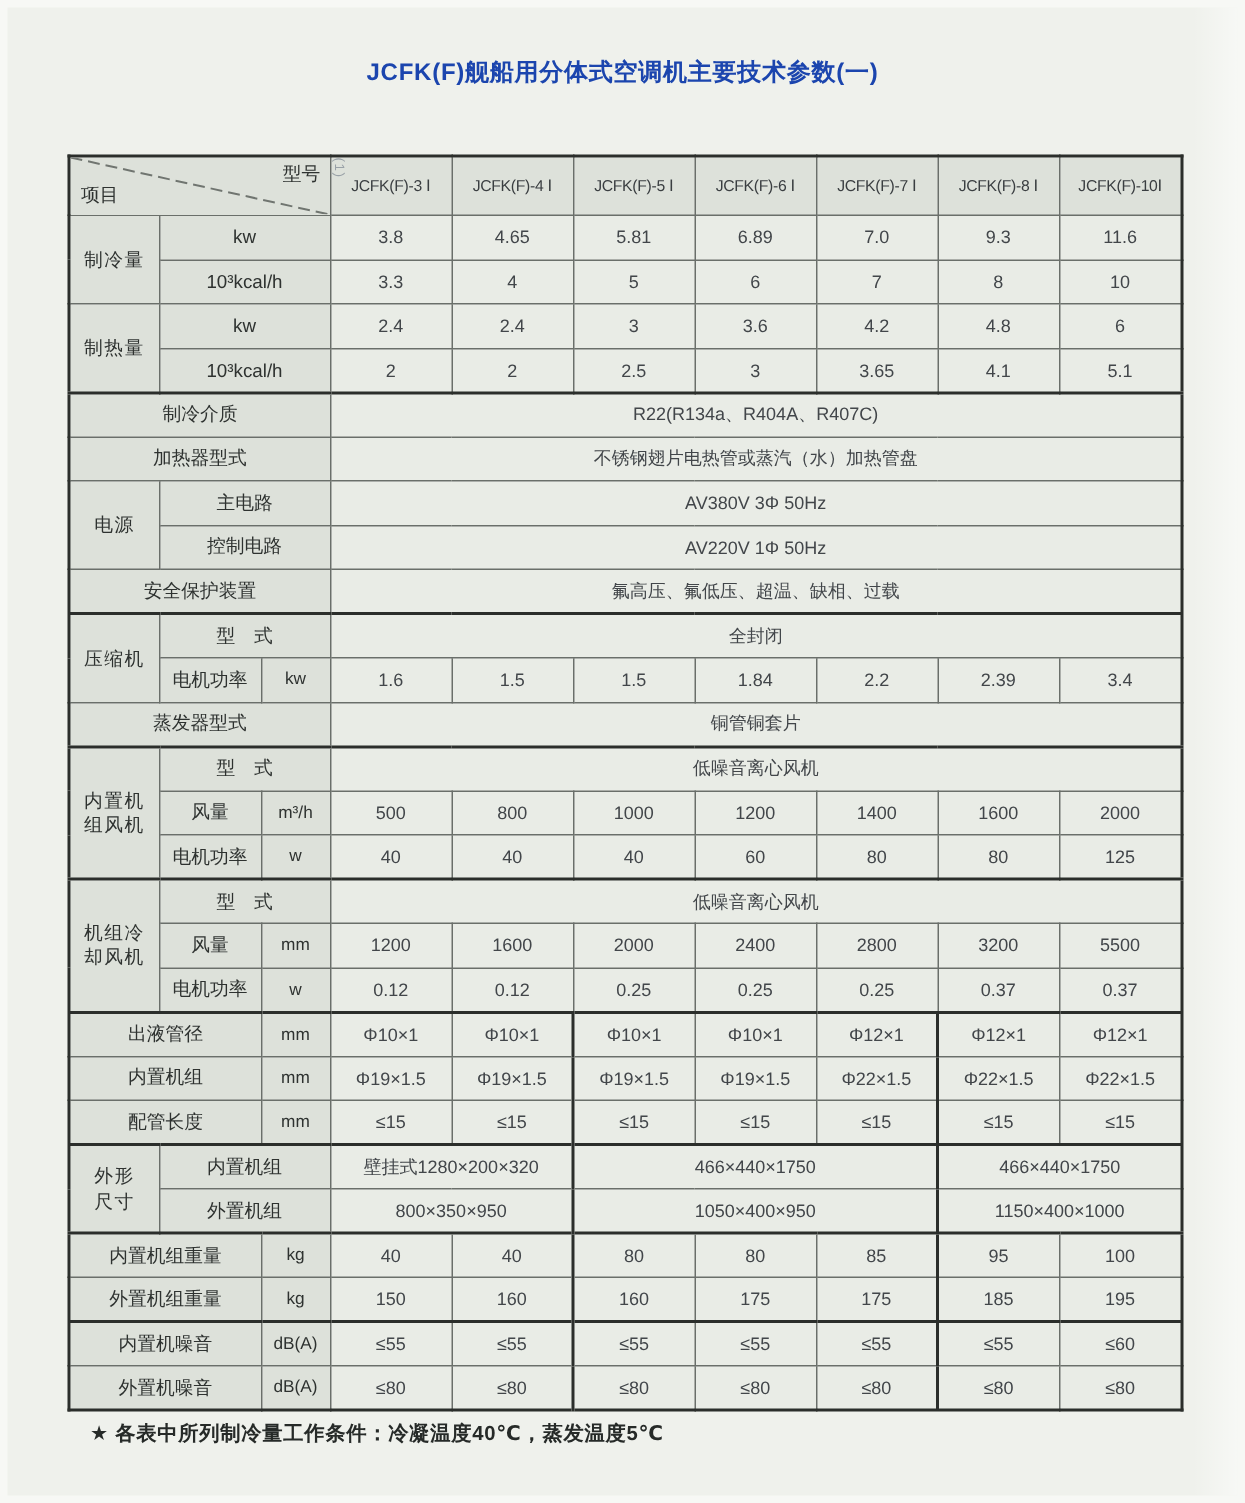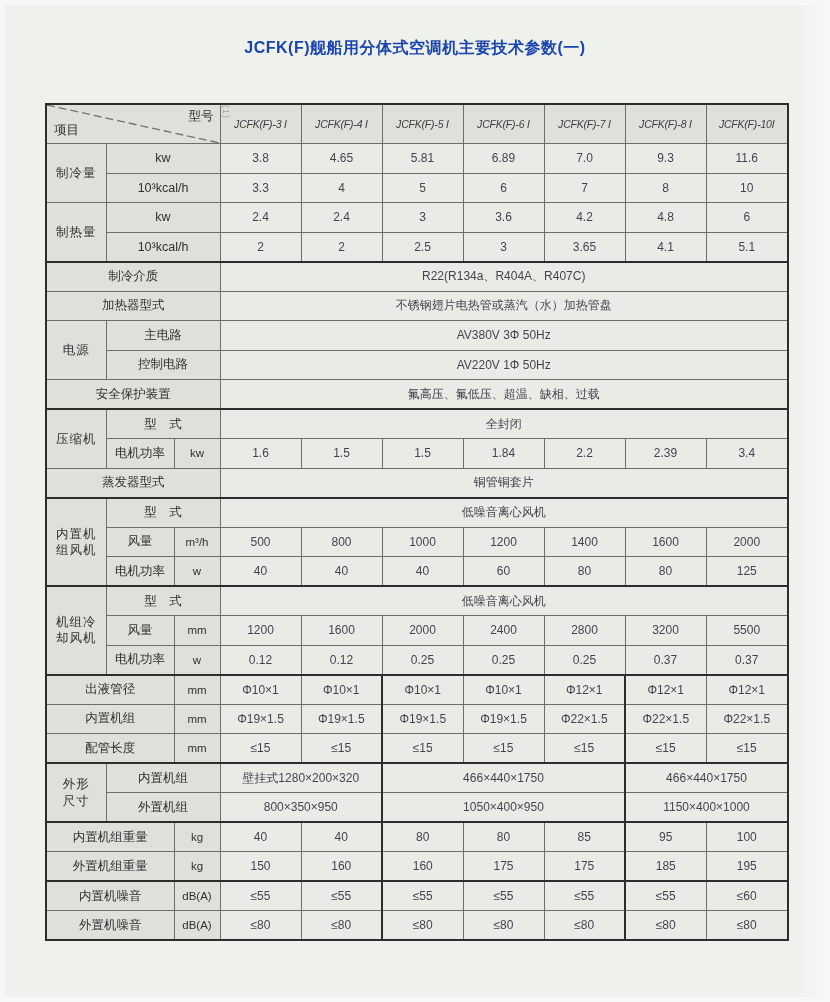--- a/index.html
+++ b/index.html
@@ -28,21 +28,21 @@
   tbody tr{height:29.5px;}
   tr.sec td{border-top:2px solid var(--section-line,#2b2e2b);}
   td.tl{border-left:2px solid var(--section-line,#2b2e2b);}
   th.corner{background:var(--table-label-bg,#dde1da);position:relative;padding:0;font-weight:normal;}
   th.corner svg.diag{position:absolute;left:0;top:0;width:100%;height:100%;}
   th.corner svg.diag line{stroke:#707570;stroke-width:1.2;stroke-dasharray:8 4;}
   .c-item{position:absolute;left:7px;bottom:4px;font-size:12.5px;color:#2e3230;}
   .c-model{position:absolute;right:6px;top:3px;font-size:12.5px;color:#2e3230;}
   th.model{
     background:var(--table-label-bg,#dde1da);font-weight:normal;
-    font-size:10.5px;color:#3a3e41;letter-spacing:-.2px;padding:13px 0;font-style:italic;
+    font-size:10.5px;color:#3a3e41;letter-spacing:-.2px;padding:13px 0;
   }
   .k-group,.k-label,.k-unit{background:var(--table-label-bg,#dde1da);color:#2e3230;font-size:12.5px;}
   .k-group{white-space:pre-line;line-height:1.3;letter-spacing:1px;}
   .k-unit{font-size:11.5px;letter-spacing:0;}
   .k-data{background:var(--table-data-bg,#e9ece6);color:#42464a;font-size:12px;}
   .annotation{
     position:absolute;left:216px;top:36px;writing-mode:vertical-rl;
     font-size:9px;color:#99a1a7;letter-spacing:1px;
     top:100px;
   }
@@ -317,15 +317,16 @@
           <td class="k-data">≤80</td>
           <td class="k-data tl">≤80</td>
           <td class="k-data">≤80</td>
         </tr>
       </tbody>
   </table>
 
   <div class="annotation">(1)</div>
 
   <div class="notes">
+    <div class="note">★ 各表中所列制冷量工作条件：冷凝温度40℃，蒸发温度5℃</div>
   </div>
 
 </div>
 
 </body></html>

